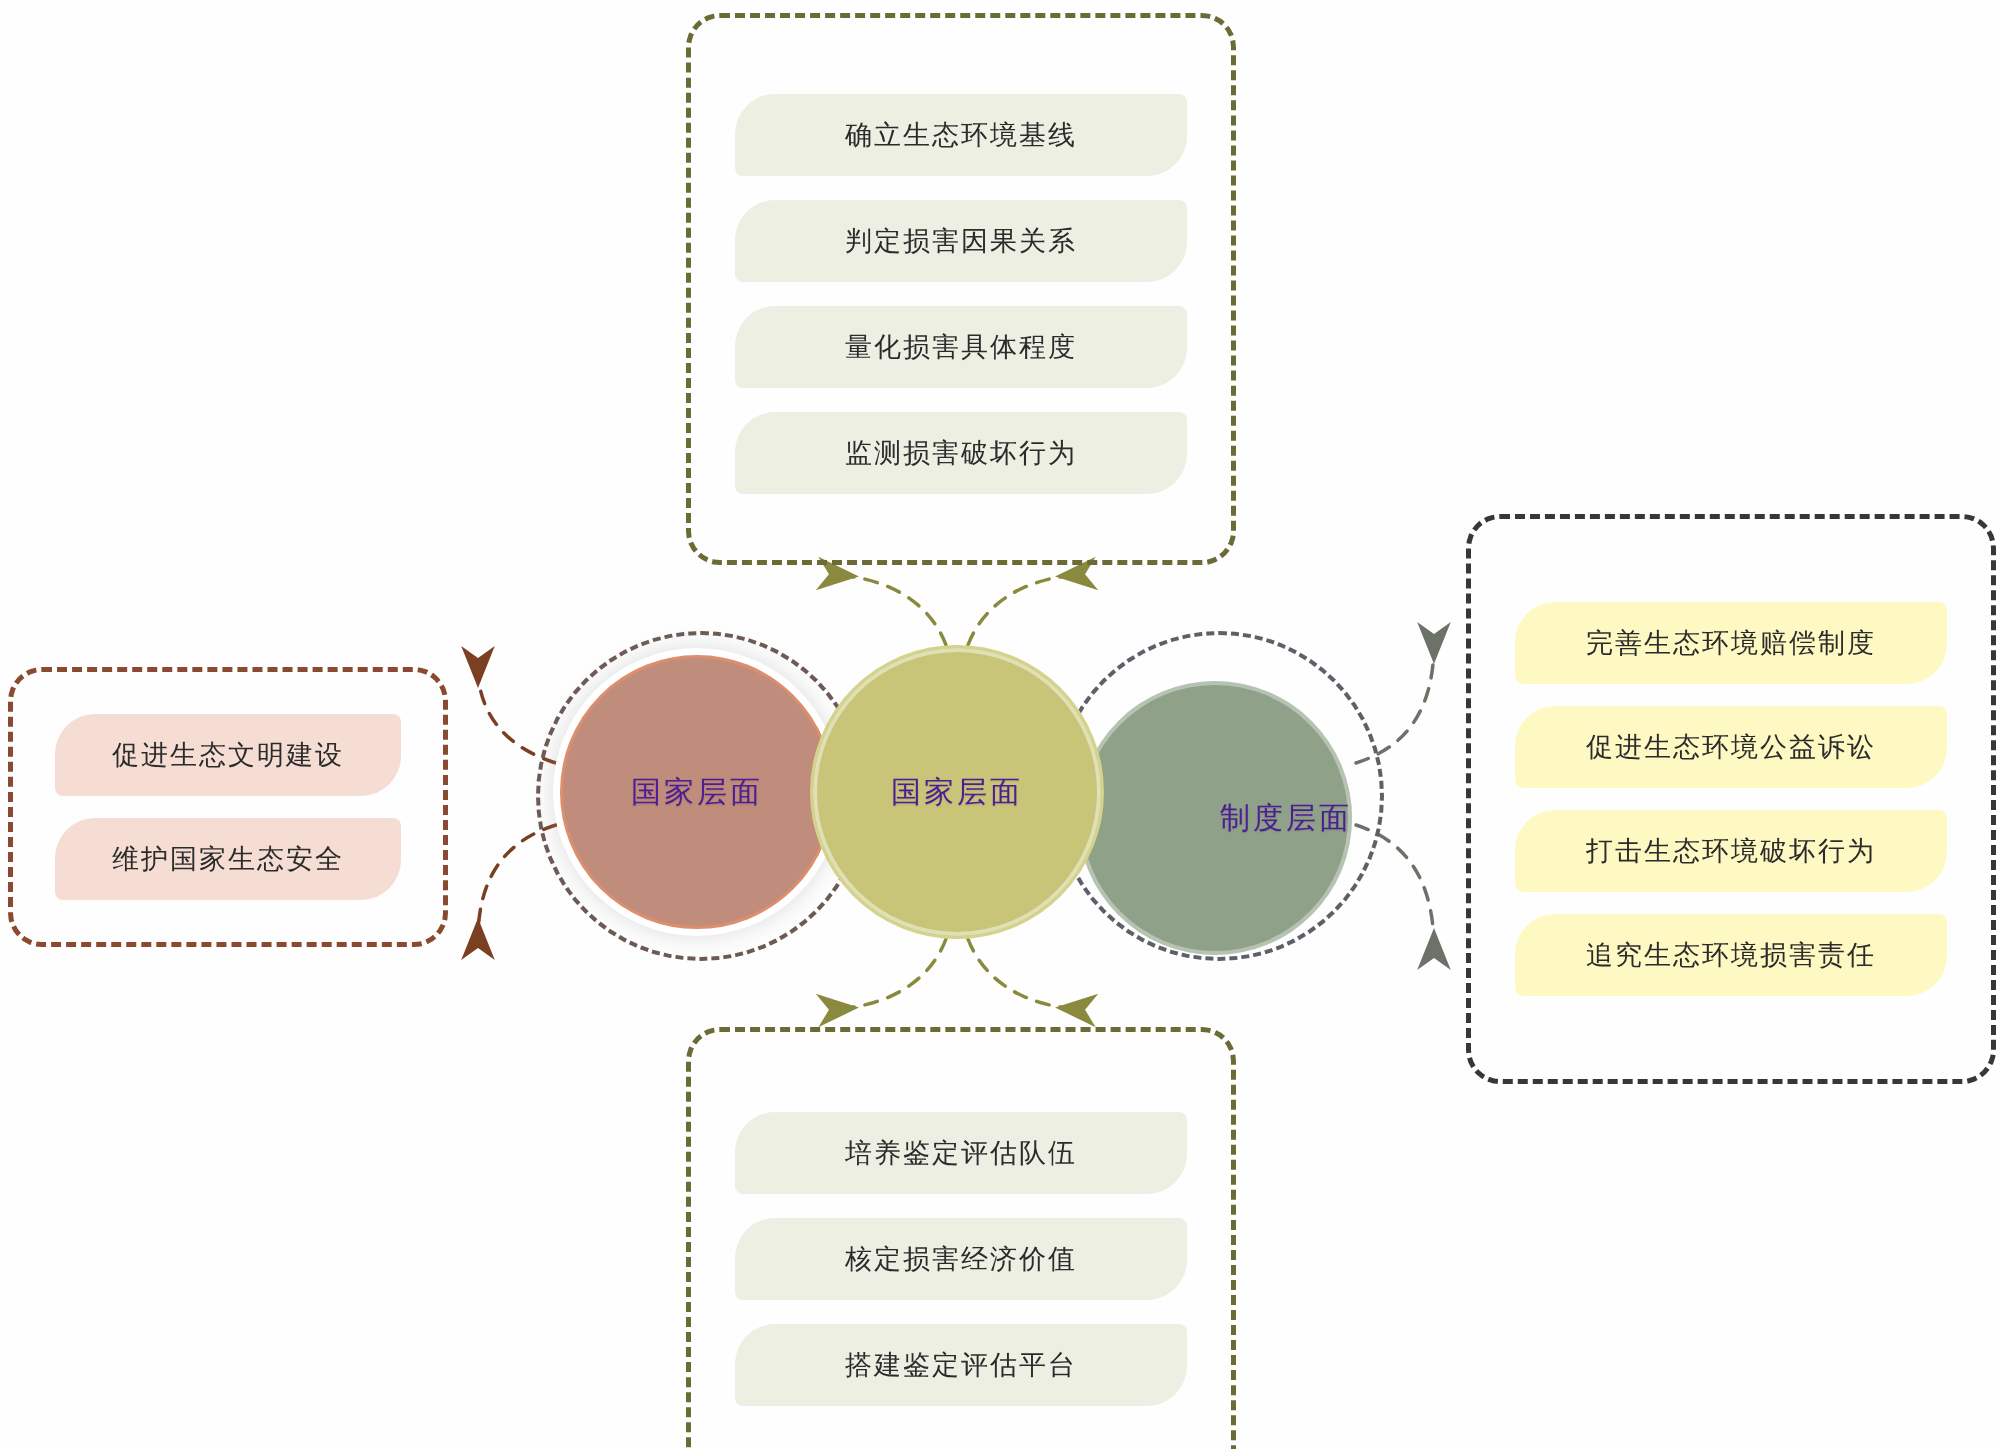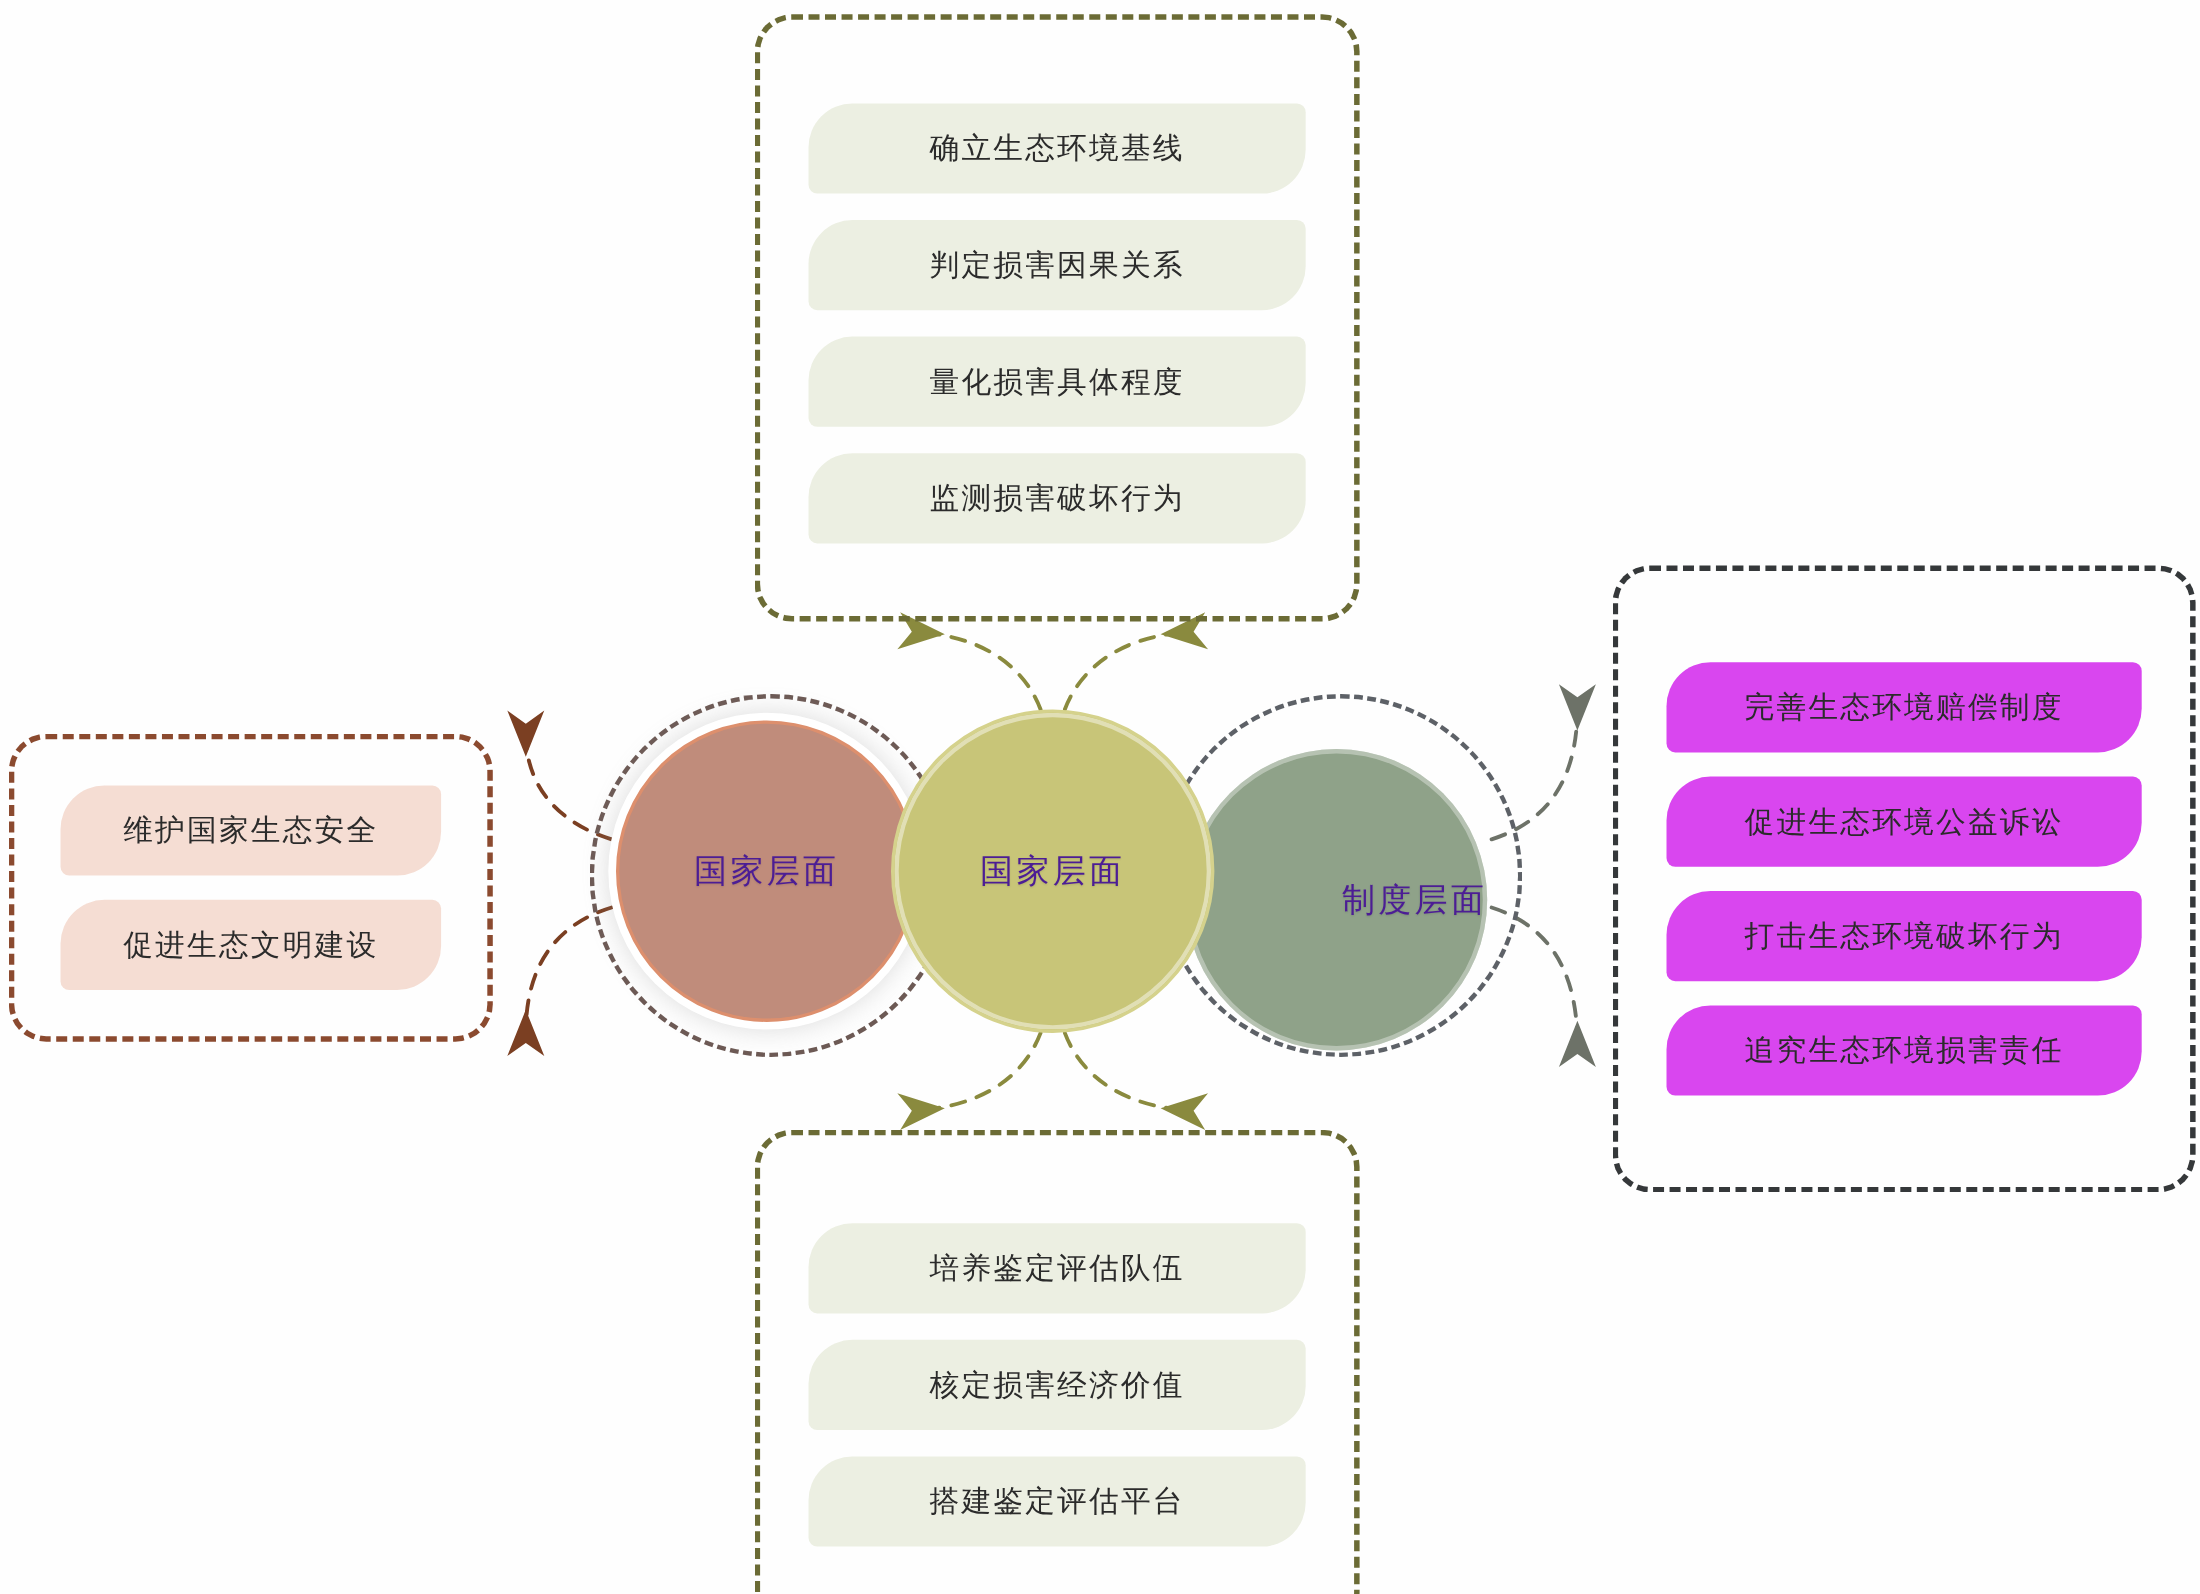--- a/index.html
+++ b/index.html
@@ -38,21 +38,21 @@
     height:82px;
     display:flex;align-items:center;justify-content:center;
     font-size:27px;
     color:#2b2b2b;
     letter-spacing:2px;
     border-radius:40px 8px 40px 8px;
     box-sizing:border-box;
   }
   .panel.top .pill, .panel.bottom .pill{ background:#ecefe2; }
   .panel.left .pill{ background:#f5ddd3; }
-  .panel.right .pill{ background:#d946ef; }
+  .panel.right .pill{ background:#fef9c3; }
 
   
   .circle{
     position:absolute;
     border-radius:50%;
     display:flex;align-items:center;justify-content:center;
     color:#4c1d95;
     font-size:30px;
     letter-spacing:3px;
     box-sizing:border-box;
@@ -150,24 +150,24 @@
     <div class="pill">
         <span>核定损害经济价值</span>
       </div>
     <div class="pill">
         <span>搭建鉴定评估平台</span>
       </div>
   </div>
 
   <div class="panel left">
     <div class="pill">
-        <span>维护国家生态安全</span>
+        <span>促进生态文明建设</span>
       </div>
     <div class="pill">
-        <span>促进生态文明建设</span>
+        <span>维护国家生态安全</span>
       </div>
   </div>
 
   <div class="panel right">
     <div class="pill">
         <span>完善生态环境赔偿制度</span>
       </div>
     <div class="pill">
         <span>促进生态环境公益诉讼</span>
       </div>

